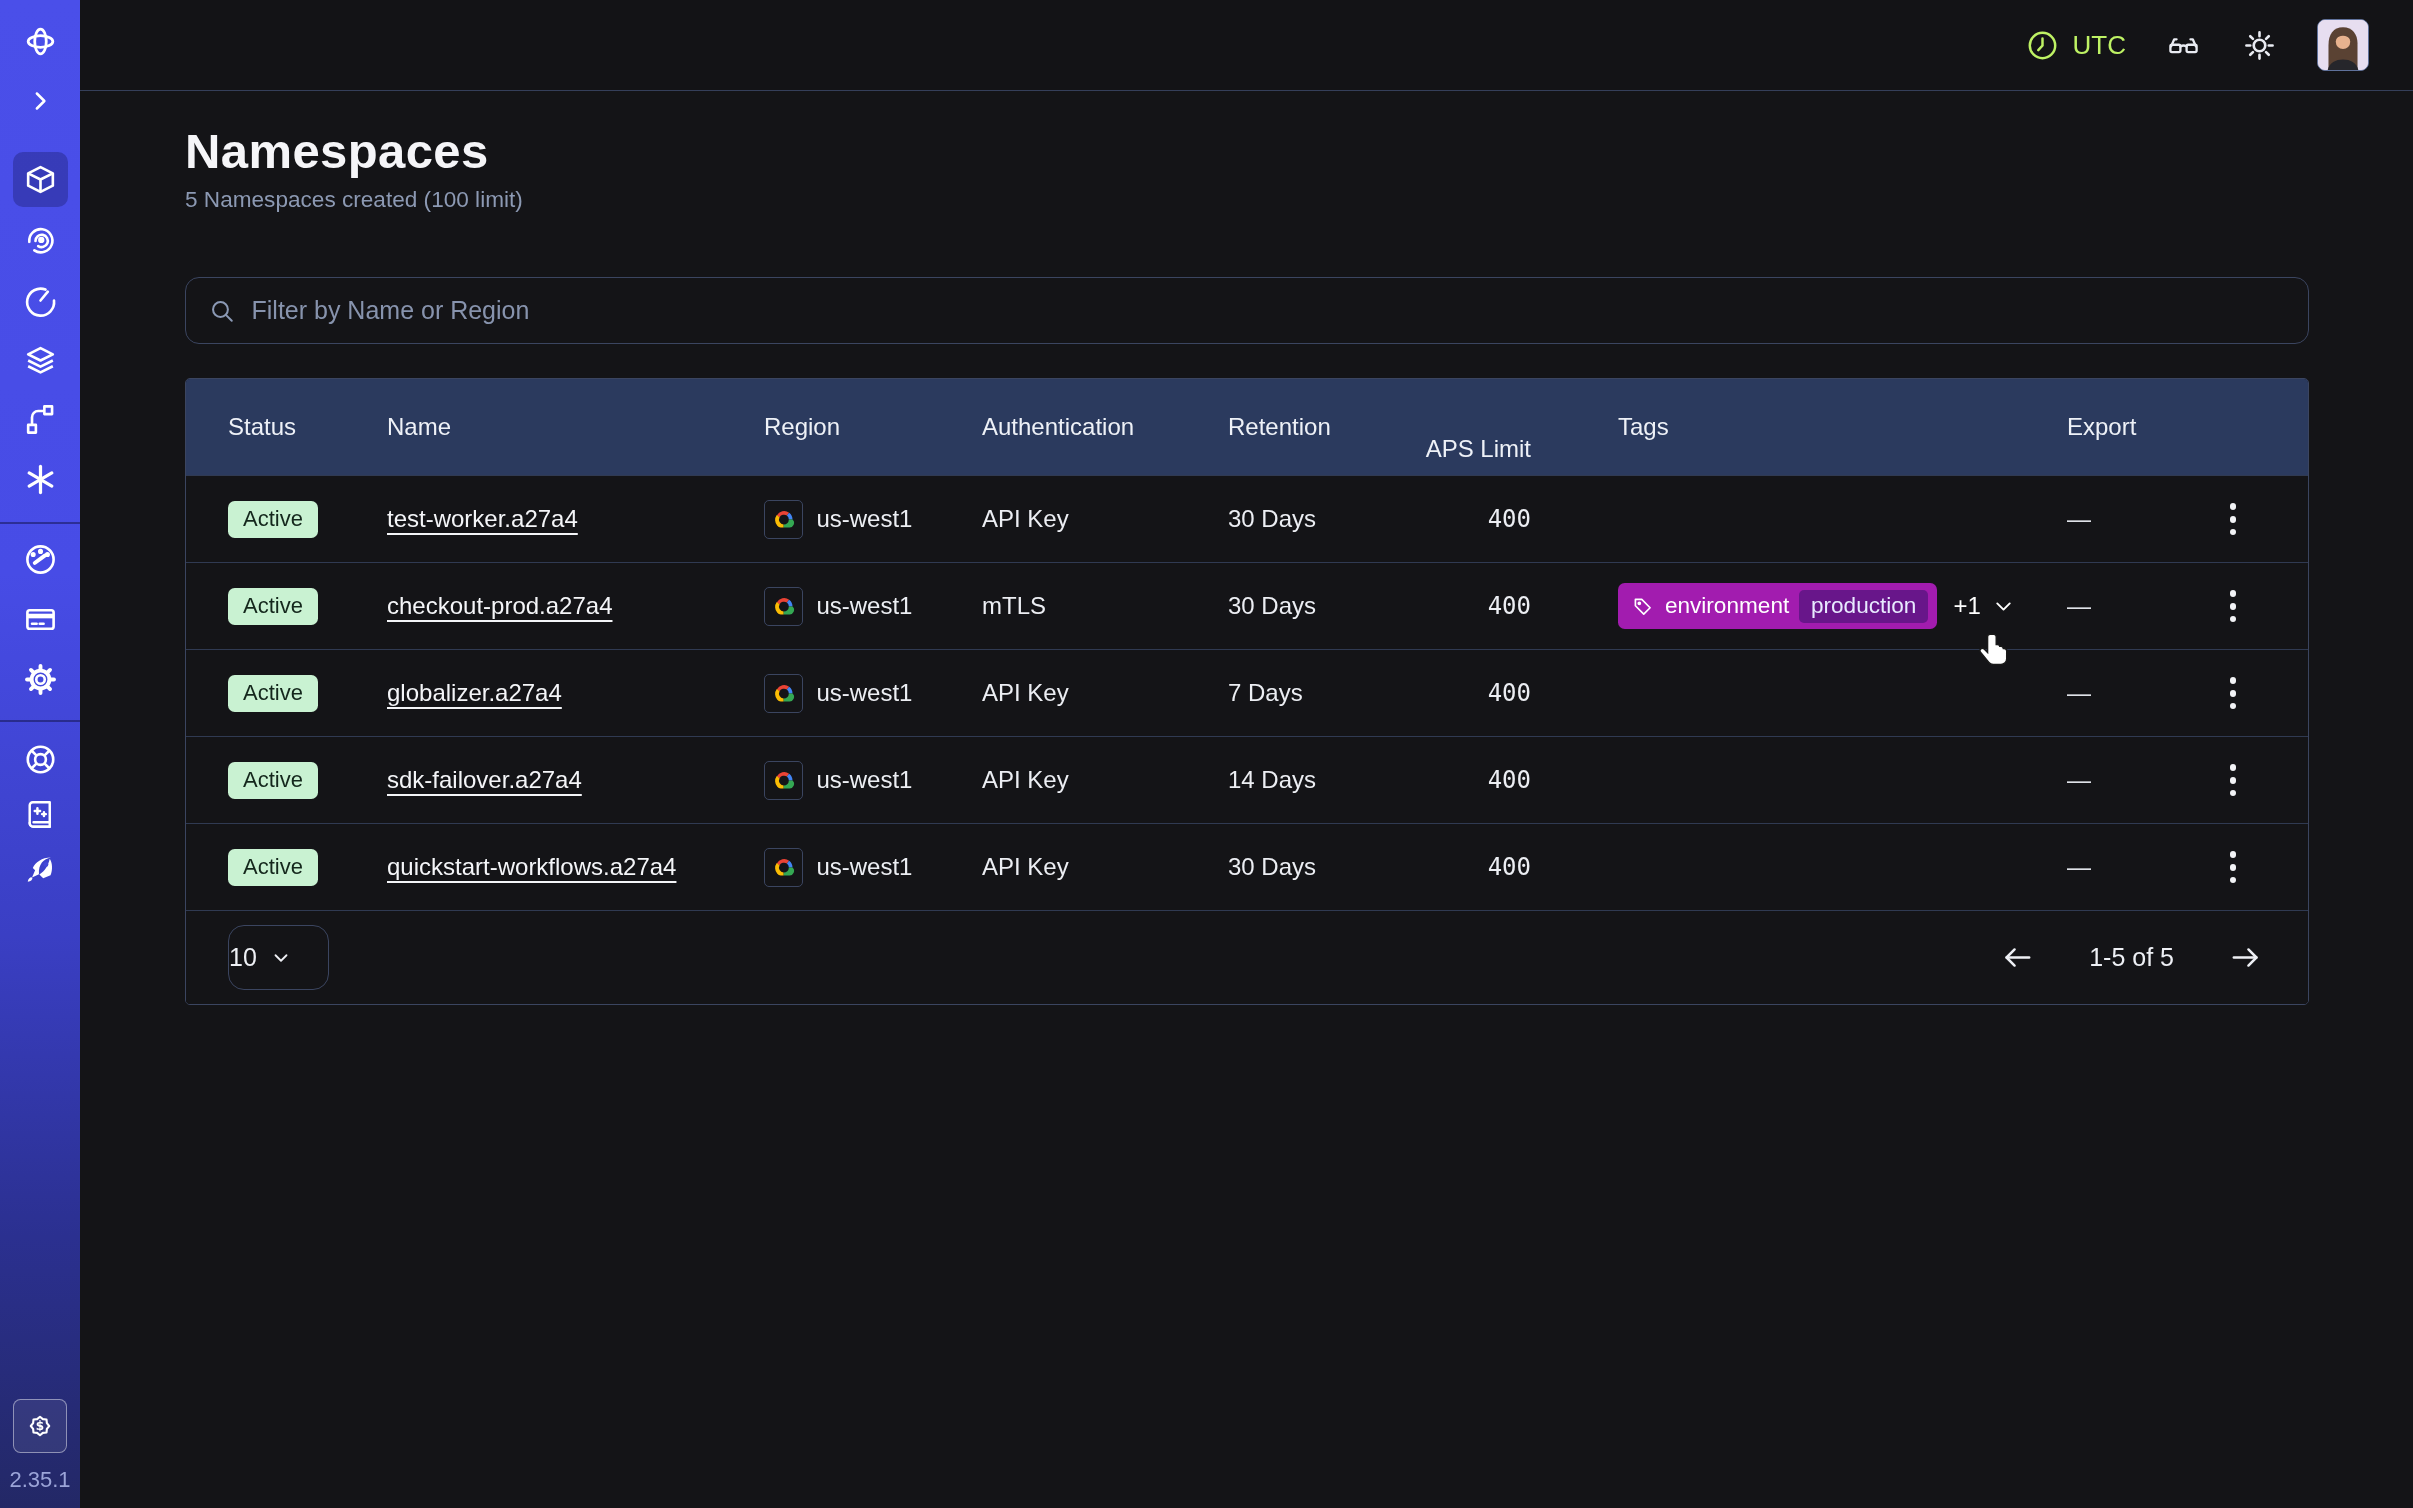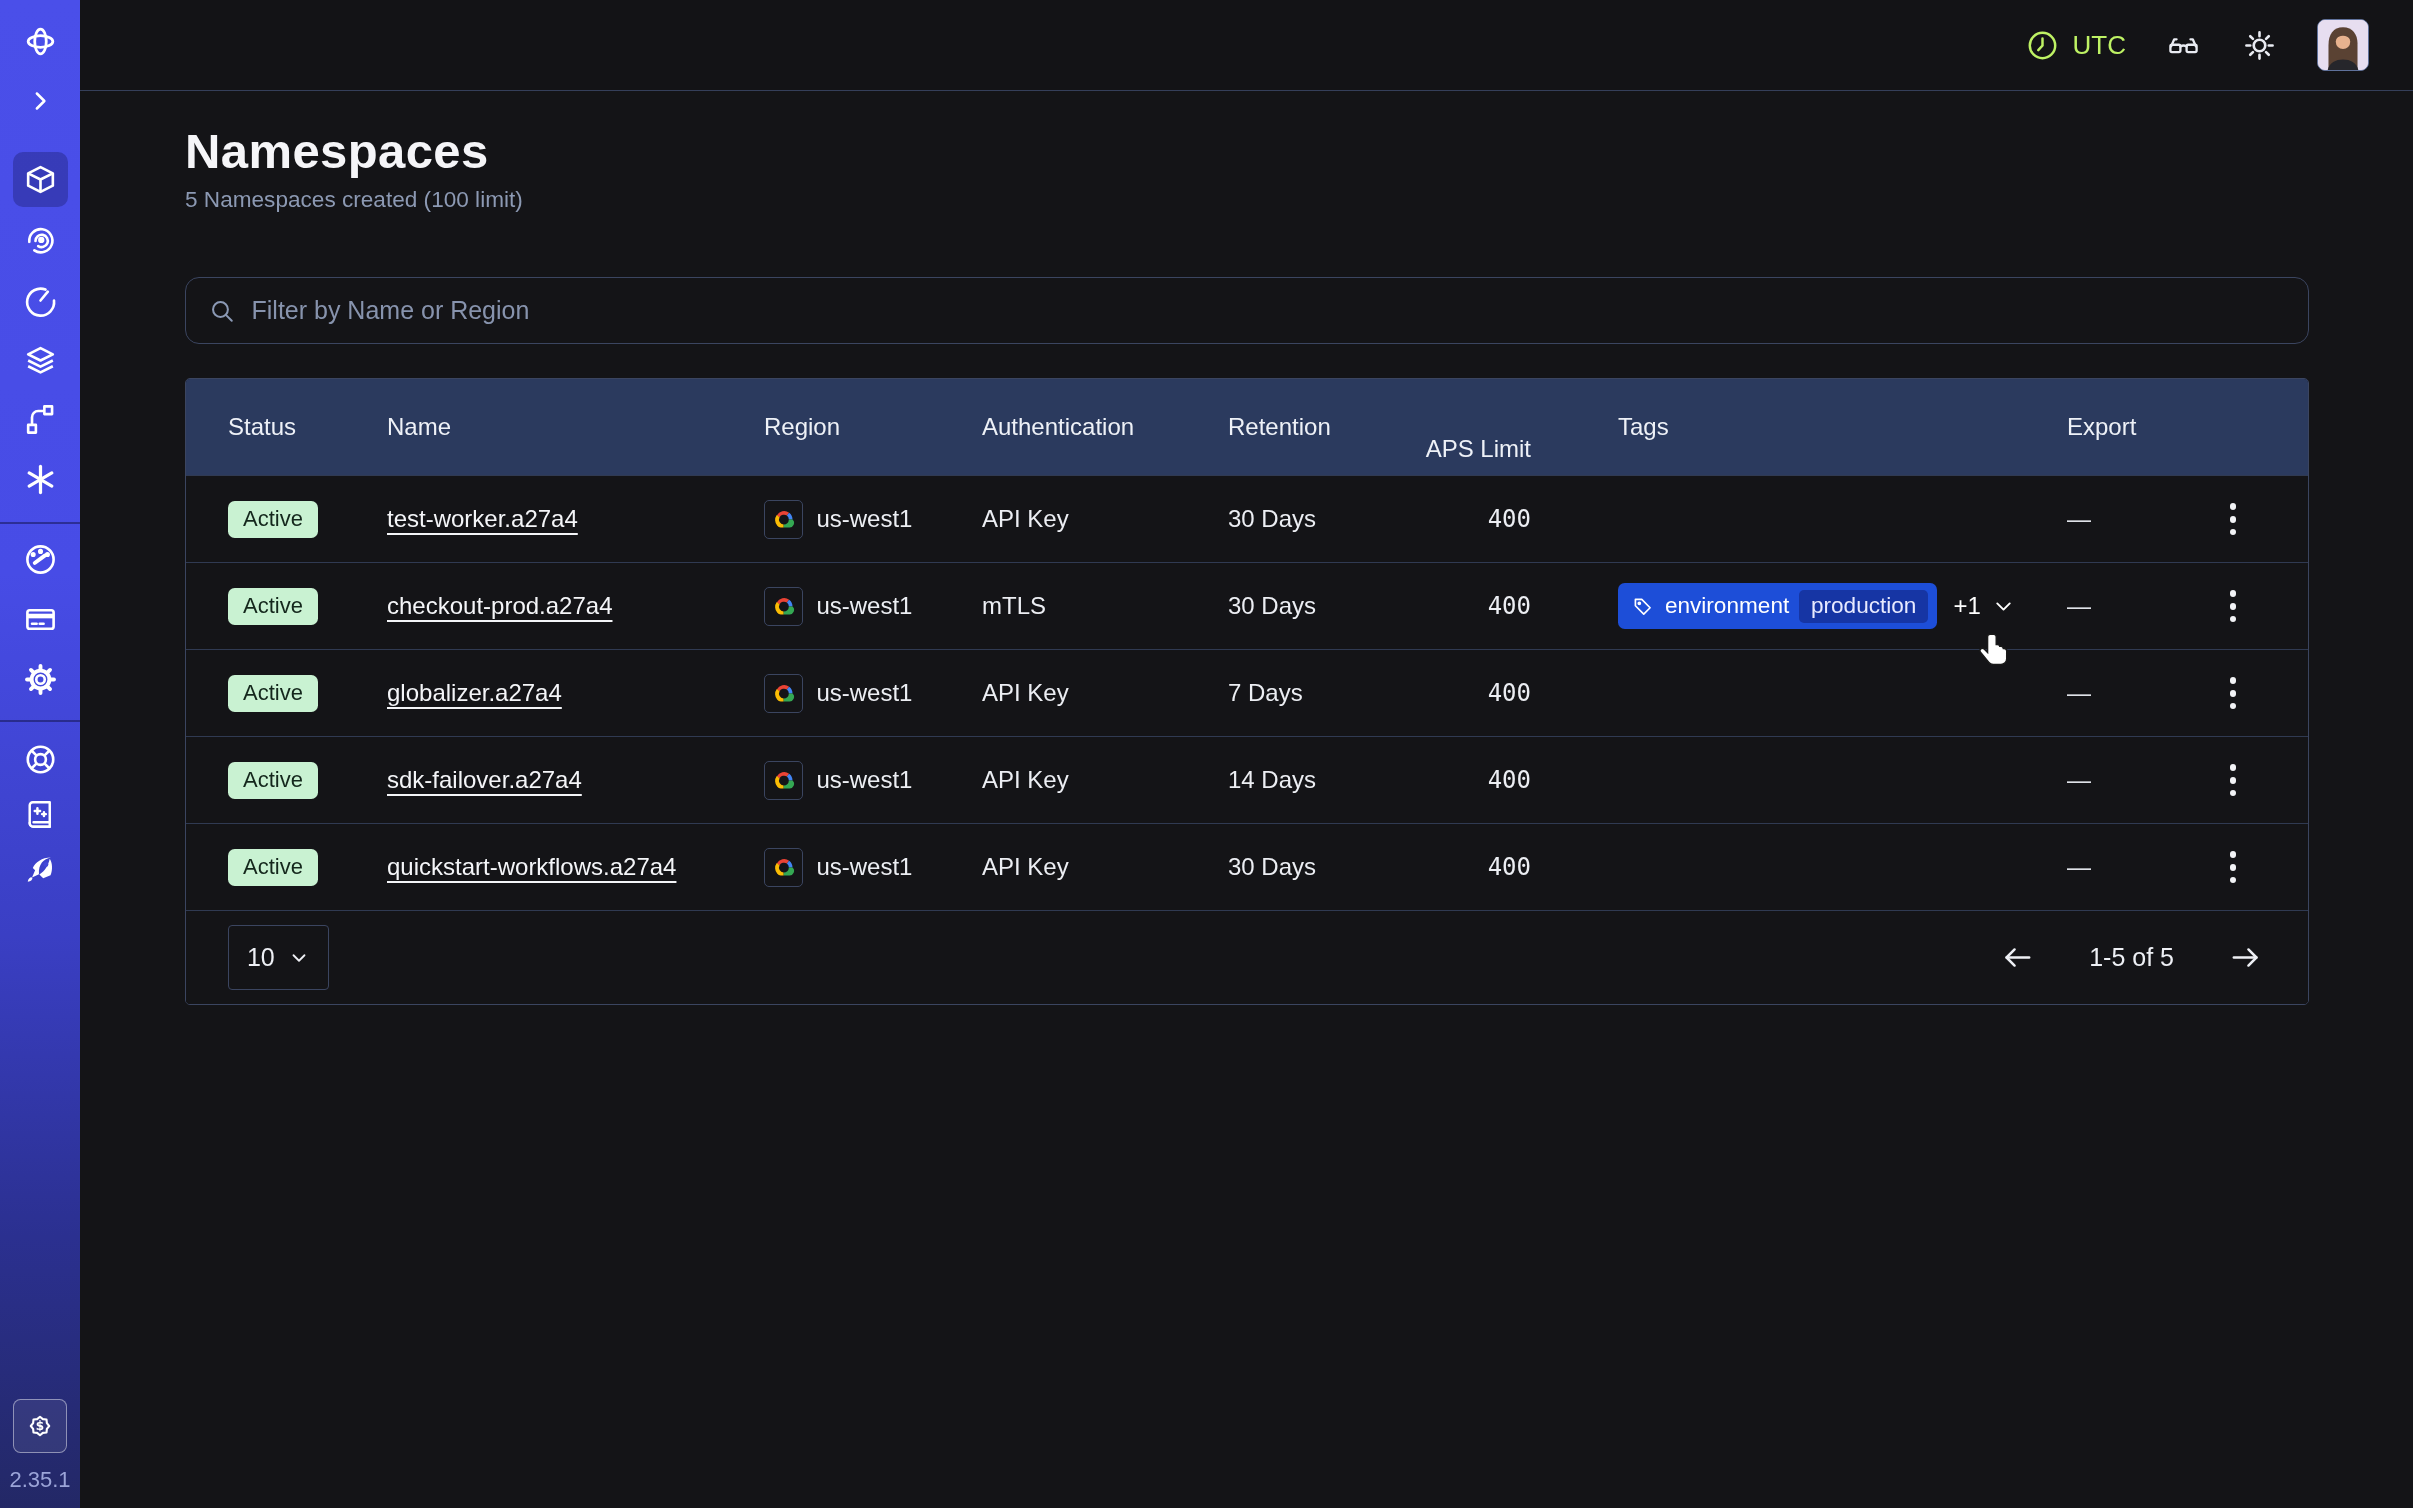--- a/index.html
+++ b/index.html
@@ -56,30 +56,30 @@
   .td.c-tags, .td.c-export { padding-left:67px; }
   .td.c-menu { justify-content:center; }
   .badge { background:#c9f2d2; color:#14271c; font-size:22px; font-weight:500; padding:6.7px 15px; border-radius:6.7px; line-height:1.1; }
   .name-link { color:#f4f5f8; text-decoration:underline; text-underline-offset:5.9px; text-decoration-thickness:1.7px; cursor:pointer; }
   .region-box { width:39px; height:39px; border:1.7px solid #3b4560; border-radius:5px; display:flex; align-items:center; justify-content:center; margin-right:13.4px; flex:0 0 auto; }
   .region-box svg { width:27px; height:27px; }
   .kebab { display:flex; flex-direction:column; gap:5.9px; cursor:pointer; padding:8.4px; }
   .kebab i { width:6.7px; height:6.7px; border-radius:50%; background:#f2f3f6; display:block; }
   .dash { color:#dfe2e8; }
 
-  .tag-chip { display:flex; align-items:center; gap:10px; background:#1d4ed8; border-radius:6.7px; padding:6.7px 8.4px 6.7px 13.4px; cursor:pointer; }
+  .tag-chip { display:flex; align-items:center; gap:10px; background:#a21caf; border-radius:6.7px; padding:6.7px 8.4px 6.7px 13.4px; cursor:pointer; }
   .tag-chip svg { width:23.5px; height:23.5px; color:#fff; }
   .tag-key { color:#fff; font-size:22.6px; }
   .tag-val { background:rgba(10,14,80,0.38); color:#e8eaff; font-size:22.6px; border-radius:5px; padding:3.4px 11.7px; }
   .tag-more { color:#fff; font-size:24px; margin-left:17px; }
   .tag-caret { margin-left:10px; display:flex; cursor:pointer; }
   .tag-caret svg { width:25px; height:25px; color:#fff; }
 
   .tfoot { height:94px; border-top:1.7px solid #303a52; display:flex; align-items:center; justify-content:space-between; padding:0 45px 0 42px; background:#141417; }
-  .pagesize { width:101px; height:65px; border:1.7px solid #3b4560; border-radius:4px; display:flex; align-items:center; justify-content:center; gap:13.4px; color:#eef0f5; font-size:25px; cursor:pointer; background:transparent; font-family:inherit; }
+  .pagesize { width:101px; height:65px; border:1.7px solid #3b4560; border-radius:16px; display:flex; align-items:center; gap:13.4px; color:#eef0f5; font-size:25px; cursor:pointer; background:transparent; font-family:inherit; }
   .pagesize svg { width:22px; height:22px; }
   .pager { display:flex; align-items:center; gap:54px; color:#eef0f5; font-size:25px; }
   .pager .arrow { display:flex; cursor:pointer; color:#eef0f5; }
   .pager .arrow svg { width:35px; height:35px; }
 
   .cursor { position:absolute; left:1976px; top:630px; width:39px; height:39px; z-index:50; pointer-events:none; }
 </style>
 </head>
 <body>
 

